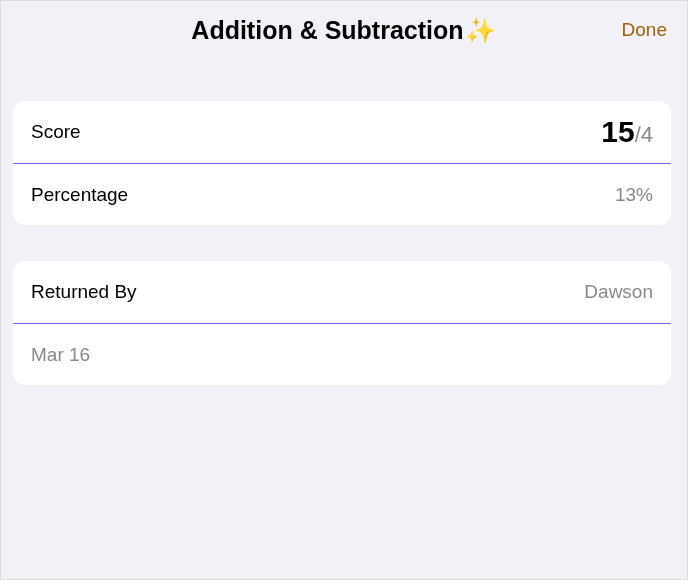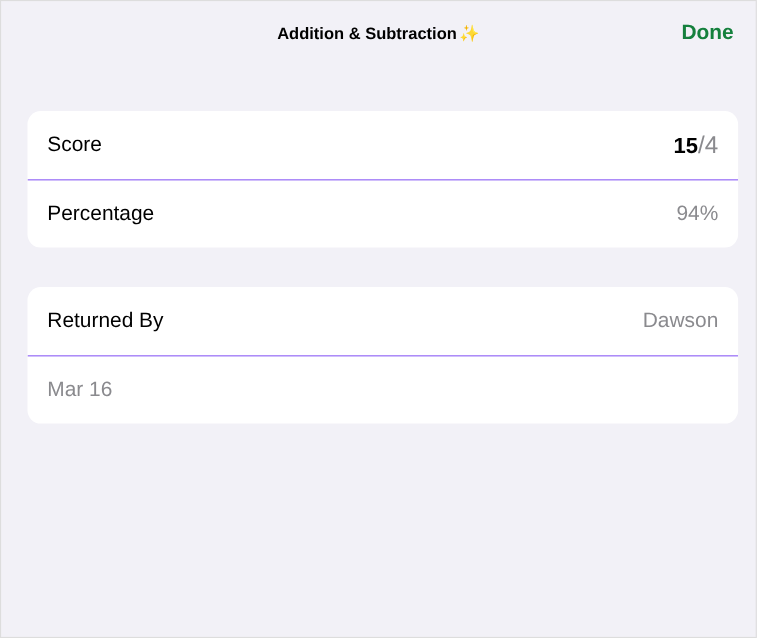--- a/index.html
+++ b/index.html
@@ -16,39 +16,39 @@
       border: 1px solid #ddd;
     }
     .header {
       position: relative;
       height: 58px;
       display: flex;
       align-items: center;
       justify-content: center;
     }
     .title {
-      font-size: 15px;
+      font-size: 25px;
       font-weight: 600;
       color: #000;
     }
     .done-btn {
       position: absolute;
       right: 20px;
       top: 50%;
       transform: translateY(-50%);
-      color: #15803d;
+      color: #a16207;
       font-size: 19px;
-      font-weight: 700;
+      font-weight: 400;
       cursor: pointer;
       background: none;
       border: none;
       margin-left: 12px;
     }
     .content {
-      padding: 42px 16px 0 24px;
+      padding: 42px 16px 0 12px;
     }
     .card {
       background: #fff;
       border-radius: 12px;
       overflow: hidden;
       margin-bottom: 36px;
     }
     .row {
       display: flex;
       align-items: center;
@@ -65,21 +65,21 @@
     }
     .row-value-gray {
       font-size: 19px;
       color: #8a8a8e;
     }
     .score-value {
       display: flex;
       align-items: baseline;
     }
     .score-earned {
-      font-size: 20px;
+      font-size: 30px;
       font-weight: 700;
       color: #000;
     }
     .score-total {
       font-size: 22px;
       font-weight: 400;
       color: #8a8a8e;
     }
     .sparkles {
       margin-left: 2px;
@@ -101,21 +101,21 @@
     <div class="row">
       <span class="row-label">Score</span>
       <span class="score-value">
         <span class="score-earned">15</span>
           <span class="score-total">/</span>
           <span class="score-total">4</span>
       </span>
     </div>
     <div class="row">
       <span class="row-label">Percentage</span>
-      <span class="row-value-gray">94%</span>
+      <span class="row-value-gray">13%</span>
     </div>
   </div>
 
   <div class="card">
     <div class="row">
       <span class="row-label">Returned By</span>
       <span class="row-value-gray">Dawson</span>
     </div>
     <div class="row">
       <span class="row-value-gray">Mar 16</span>

